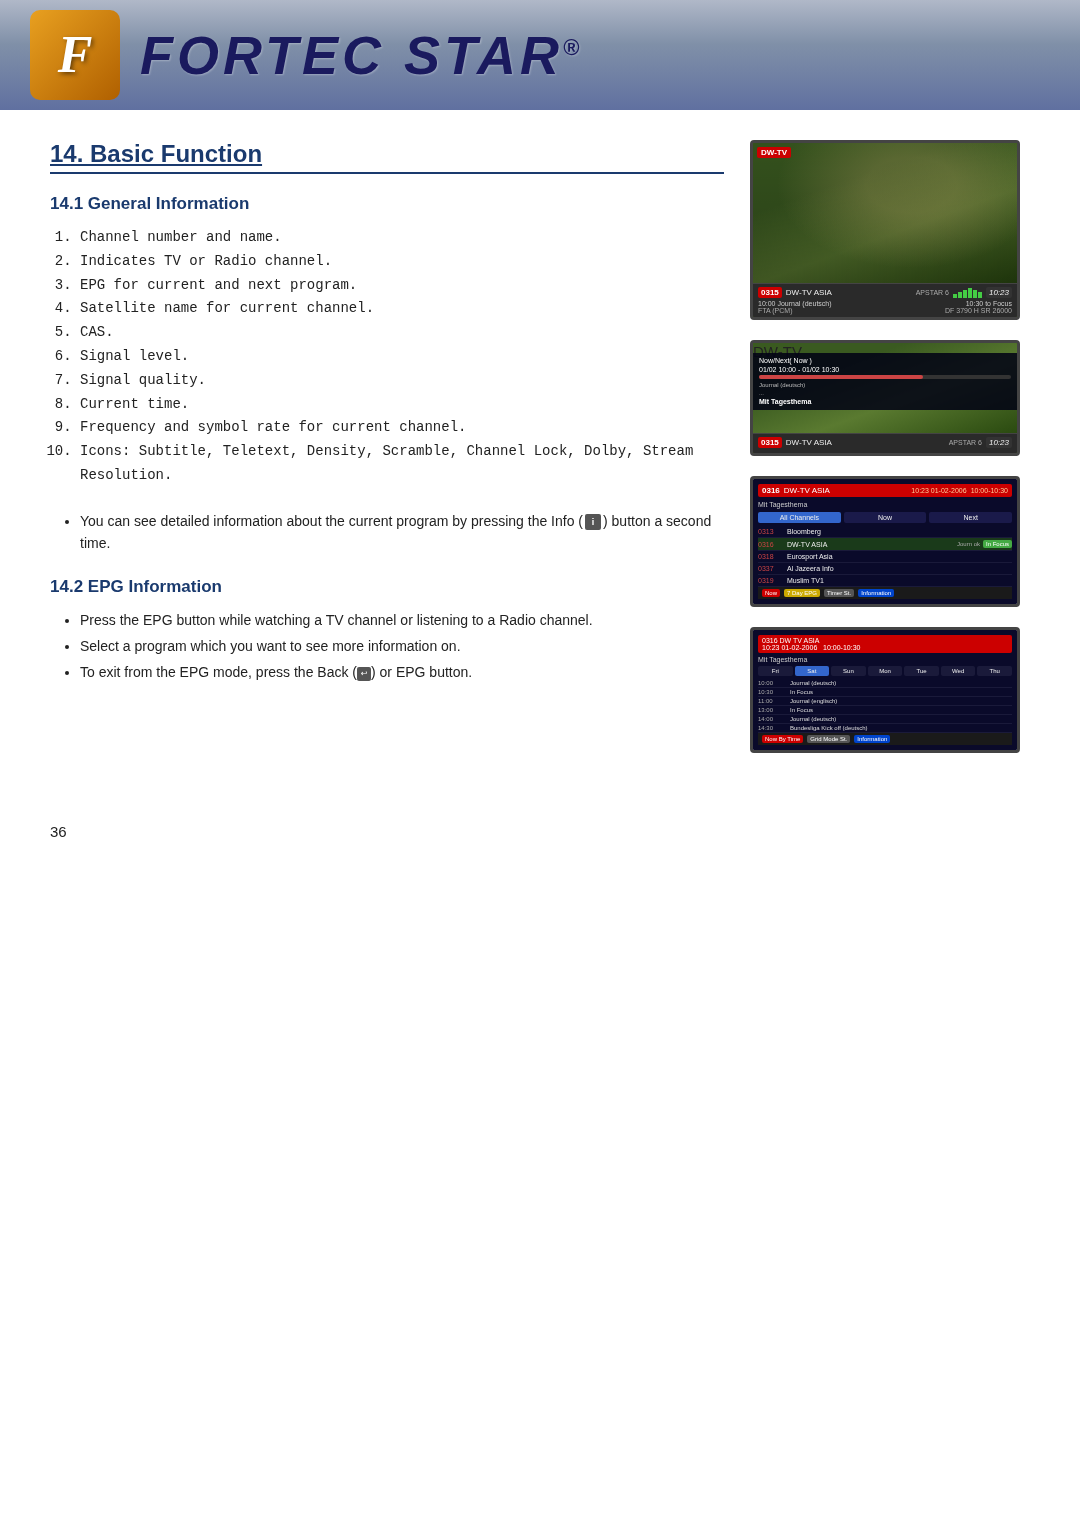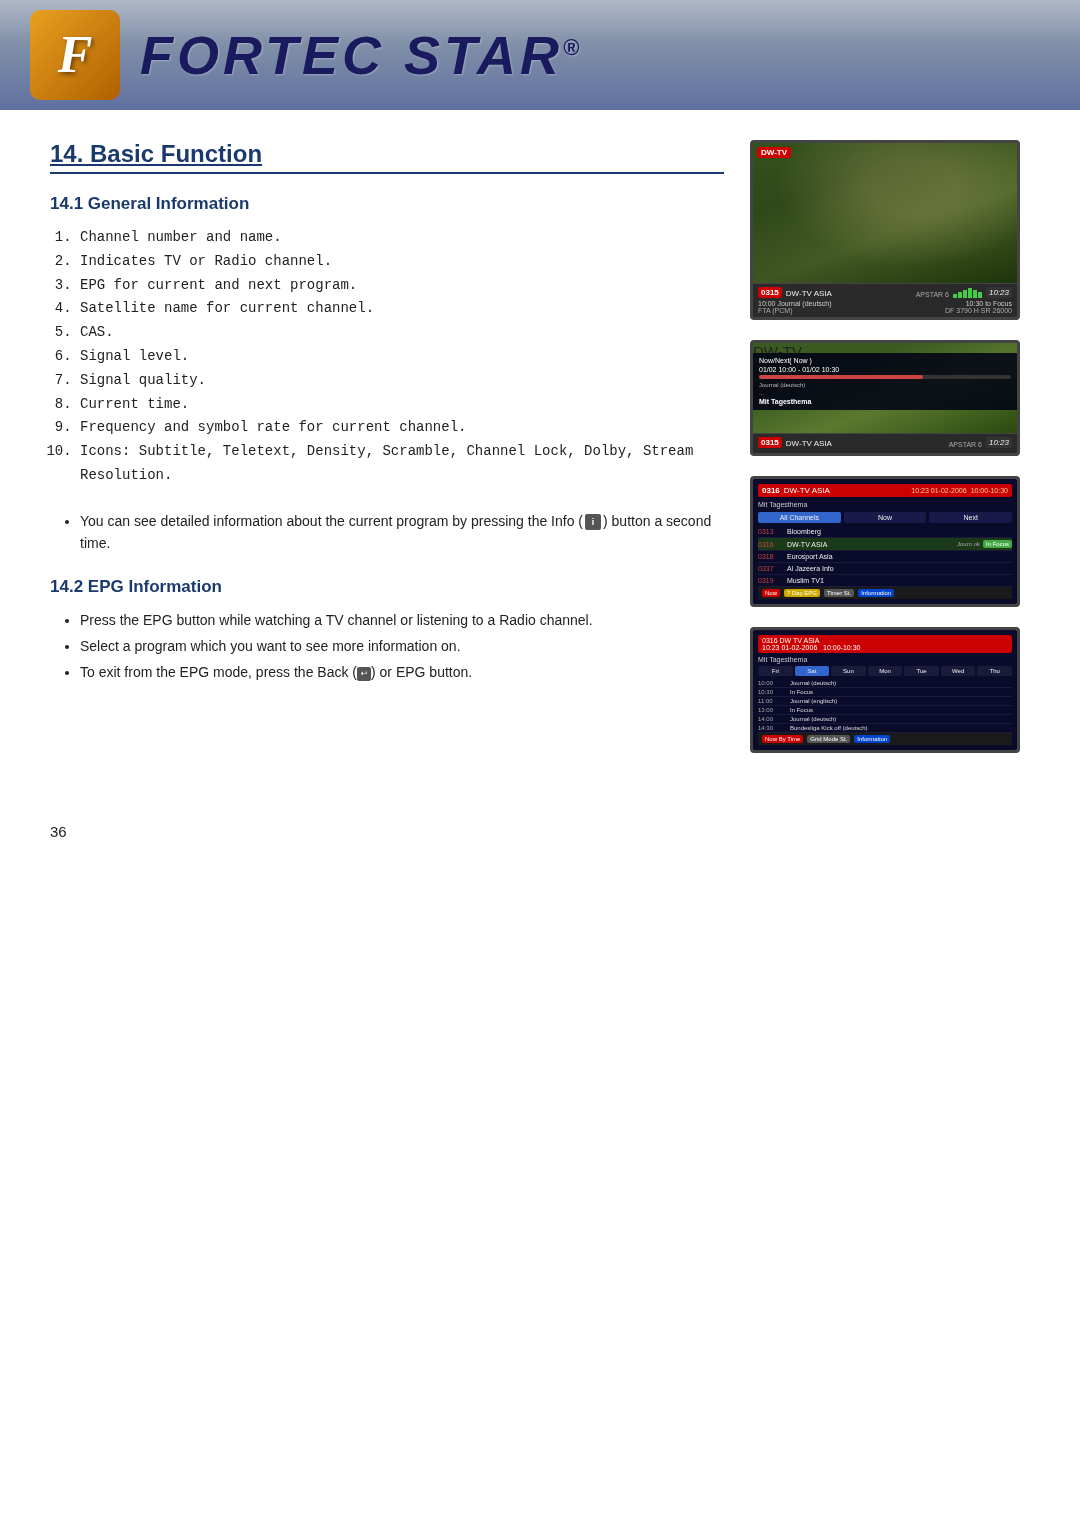--- a/index.html
+++ b/index.html
@@ -203,21 +203,21 @@
     }
 
     .screen-bar {
       background: #2a2a2a;
       padding: 3px 5px;
       border-top: 1px solid #444;
     }
 
     .screen-bar-row1 {
       display: flex;
-      align-items: flex-end;
+      align-items: center;
       gap: 4px;
       margin-bottom: 2px;
     }
 
     .ch-number {
       background: #cc0000;
       color: white;
       font-size: 8px;
       font-weight: bold;
       padding: 1px 3px;

